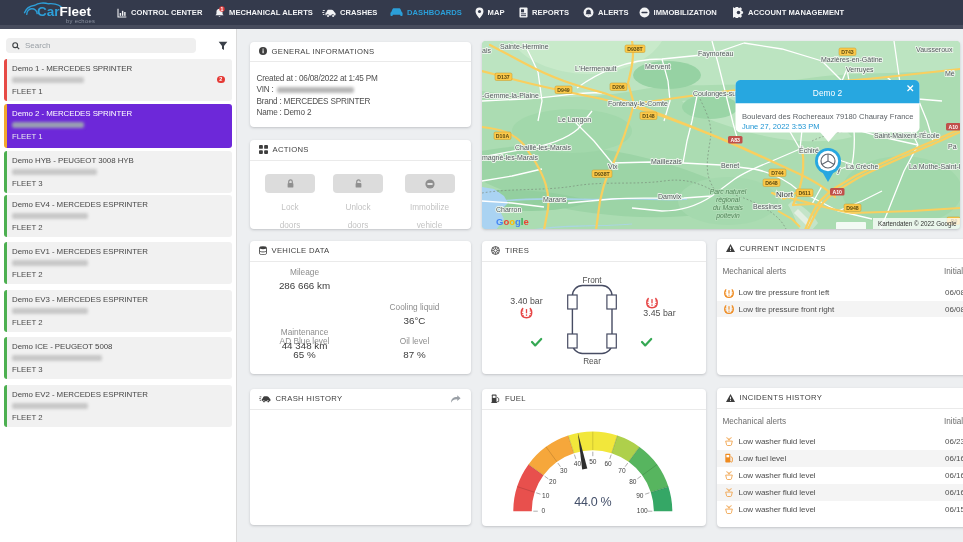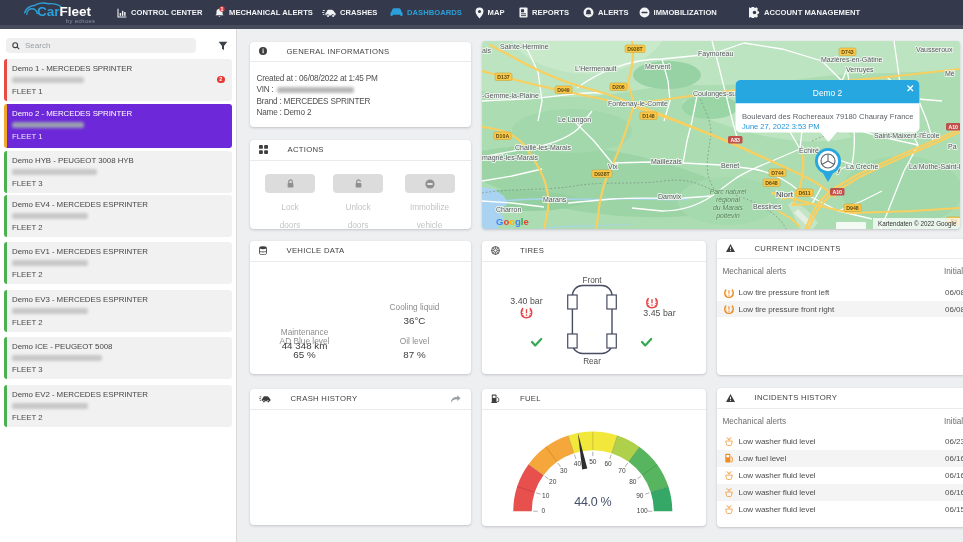--- a/index.html
+++ b/index.html
@@ -29,21 +29,21 @@
 .vitem .f { margin-top:4.5px; font-size:7.8px; color:#4a4a4a; }
 .vitem.sel { background:#6d28d9; border-left-color:#f3a72e; height:44px; }
 .vitem.sel .t { color:#fff; }
 .vitem.sel .f { color:#e8eaee; }
 .vitem.sel .blur { background:#9aa1b2; }
 .vitem.red { border-left-color:#e64a45; }
 .badge { position:absolute; right:7.5px; top:16.5px; width:7.5px; height:7.5px; border-radius:50%; background:#e53935; color:#fff; font-size:5.5px; font-weight:700; text-align:center; line-height:7.5px; }
 
 
 .card { position:absolute; background:#fff; border-radius:4px; box-shadow:0 1px 2.5px rgba(80,84,90,.28); }
-.chead { height:20.5px; border-bottom:1px solid #eaeaea; display:flex; align-items:center; padding:0 9px; gap:20px; }
+.chead { height:20.5px; border-bottom:1px solid #eaeaea; display:flex; align-items:center; padding:0 9px; gap:5px; }
 .chead .ht { color:#414141; font-size:7.7px; letter-spacing:.3px; font-weight:400; }
 .chead svg { display:block; flex:none; }
 
 
 #gi-body { padding:10.5px 7px 0 7px; font-size:8.2px; color:#4f4f4f; letter-spacing:-0.2px; }
 #gi-body .ln { height:11.5px; display:flex; align-items:center; }
 #gi-body .blur { display:inline-block; width:77px; height:6px; background:#b7b7b7; border-radius:2px; filter:blur(1.7px); margin-left:3px; }
 
 
 .abtn { position:absolute; top:34px; height:19px; background:#dcdcdc; border-radius:4px; display:flex; align-items:center; justify-content:center; }
@@ -152,21 +152,21 @@
         </svg>
       <span>ALERTS</span>
     </div>
     <div class="navitem" style="left:638.5px;">
       <svg width="11" height="11" viewBox="0 0 12 12">
           <circle cx="6" cy="6" r="5.4" fill="#f2f3f5"></circle>
           <rect x="2.6" y="5.1" width="6.8" height="1.8" rx="0.9" fill="#343a4c"></rect>
         </svg>
       <span>IMMOBILIZATION</span>
     </div>
-    <div class="navitem" style="left:733px;margin-left:16px;">
+    <div class="navitem" style="left:733px;">
       <svg width="11" height="11" viewBox="0 0 12 12">
           <path d="M6,0.5 l1.2,0 0.3,1.5 1.1,0.5 1.3,-0.9 1.7,1.7 -0.9,1.3 0.5,1.1 1.5,0.3 0,2.4? z" fill="none"></path>
           <path d="M10.9,7.2 a5,5 0 0 0 0,-2.4 l-1.5,-0.4 -0.4,-1 0.8,-1.3 a5,5 0 0 0 -1.7,-1.7 l-1.3,0.8 -1,-0.4 -0.4,-1.5 a5,5 0 0 0 -2.4,0 l-0.4,1.5 -1,0.4 -1.3,-0.8 a5,5 0 0 0 -1.7,1.7 l0.8,1.3 -0.4,1 -1.5,0.4 a5,5 0 0 0 0,2.4 l1.5,0.4 0.4,1 -0.8,1.3 a5,5 0 0 0 1.7,1.7 l1.3,-0.8 1,0.4 0.4,1.5 a5,5 0 0 0 2.4,0 l0.4,-1.5 1,-0.4 1.3,0.8 a5,5 0 0 0 1.7,-1.7 l-0.8,-1.3 0.4,-1 z" fill="#f2f3f5"></path>
           <circle cx="6" cy="6" r="1.9" fill="#343a4c"></circle>
         </svg>
       <span>ACCOUNT MANAGEMENT</span>
     </div>
   </div>
 
   <div id="sidebar">
@@ -489,20 +489,24 @@
 
   <div class="card" style="left:249.5px; top:241px; width:221.5px; height:133px;">
     <div class="chead">
       <svg width="8" height="9" viewBox="0 0 10 11">
           <ellipse cx="5" cy="2" rx="4.5" ry="1.8" fill="#3e3e3e"></ellipse>
           <path d="M0.5,2 V9 c0,1 2,1.8 4.5,1.8 s4.5,-0.8 4.5,-1.8 V2" fill="none" stroke="#3e3e3e" stroke-width="1.1"></path>
           <path d="M0.5,5.5 c0,1 2,1.8 4.5,1.8 s4.5,-0.8 4.5,-1.8" fill="none" stroke="#3e3e3e" stroke-width="1.1"></path>
         </svg>
       <span class="ht">VEHICLE DATA</span>
     </div>
+    <div class="vd" style="left:0px; top:26px;">
+        <div class="l">Mileage</div>
+        <div class="v">286 666 km</div>
+      </div>
     <div class="vd" style="left:0px; top:75px;margin-top:11px;">
         <div class="l">Maintenance</div>
         <div class="v">44 348 km</div>
       </div>
     <div class="vd" style="left:110px; top:61px;">
         <div class="l">Cooling liquid</div>
         <div class="v">36°C</div>
       </div>
     <div class="vd" style="left:0px; top:95px;">
         <div class="l">AD Blue level</div>

